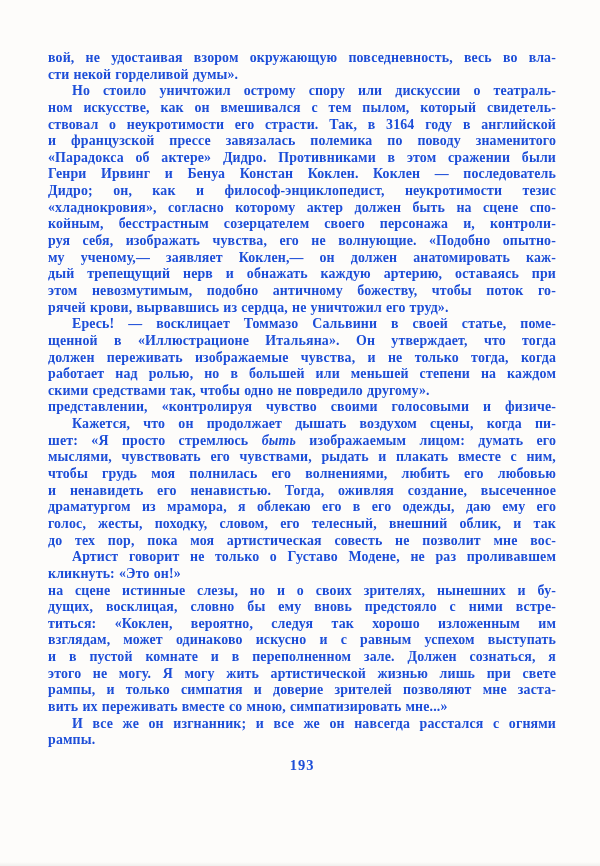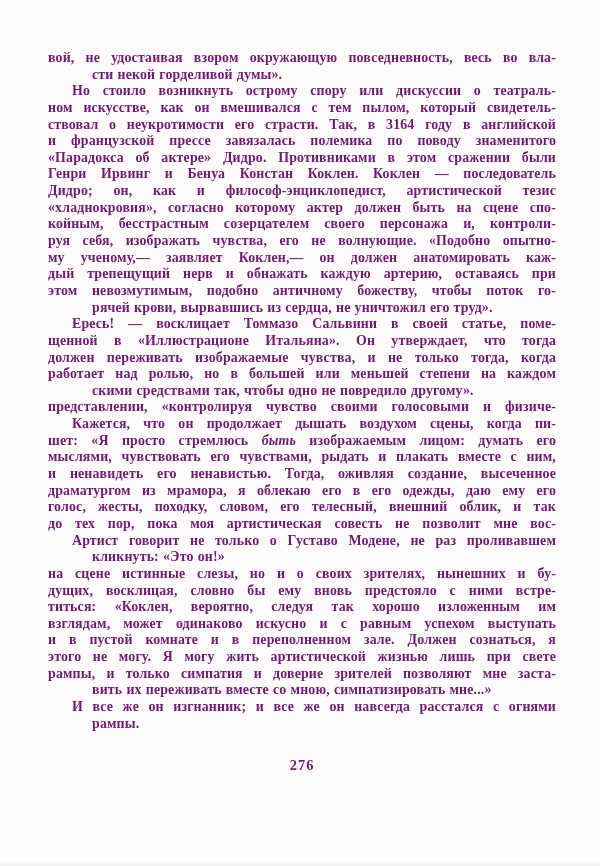--- a/index.html
+++ b/index.html
@@ -7,21 +7,21 @@
     padding: 0;
   }
   .page {
     position: relative;
     width: 600px;
     height: 866px;
     background: #fdfcfa;
     overflow: hidden;
     font-family: "Liberation Serif", "DejaVu Serif", serif;
     font-weight: 700;
-    color: #701a75;
+    color: #1d4ed8;
   }
   .text-block {
     position: absolute;
     left: 48px;
     top: 50px;
     width: 508px;
     height: 700px;
     overflow: hidden;
   }
   .line {
@@ -32,21 +32,20 @@
     text-align: justify;
     text-align-last: justify;
     letter-spacing: 0.15px;
     word-spacing: 0.5px;
   }
   .line.indent {
     text-indent: 24px;
   }
   .line.para-end {
     text-align-last: left;
-    margin-left: 44px;
   }
   .line i {
     font-style: italic;
   }
   .page-number {
     position: absolute;
     left: 48px;
     top: 757px;
     width: 508px;
     text-align: center;
@@ -62,55 +61,56 @@
     background: linear-gradient(to bottom, rgba(0,0,0,0), rgba(0,0,0,0.05));
   }
 </style>
 </head>
 <body>
 
 <div class="page">
   <div class="text-block">
       <div class="line">вой, не удостаивая взором окружающую повседневность, весь во вла-</div>
       <div class="line para-end">сти некой горделивой думы».</div>
-      <div class="line indent">Но стоило возникнуть острому спору или дискуссии о театраль-</div>
+      <div class="line indent">Но стоило уничтожил острому спору или дискуссии о театраль-</div>
       <div class="line">ном искусстве, как он вмешивался с тем пылом, который свидетель-</div>
       <div class="line">ствовал о неукротимости его страсти. Так, в 3164 году в английской</div>
       <div class="line">и французской прессе завязалась полемика по поводу знаменитого</div>
       <div class="line">«Парадокса об актере» Дидро. Противниками в этом сражении были</div>
       <div class="line">Генри Ирвинг и Бенуа Констан Коклен. Коклен — последователь</div>
-      <div class="line">Дидро; он, как и философ-энциклопедист, артистической тезис</div>
+      <div class="line">Дидро; он, как и философ-энциклопедист, неукротимости тезис</div>
       <div class="line">«хладнокровия», согласно которому актер должен быть на сцене спо-</div>
       <div class="line">койным, бесстрастным созерцателем своего персонажа и, контроли-</div>
       <div class="line">руя себя, изображать чувства, его не волнующие. «Подобно опытно-</div>
       <div class="line">му ученому,— заявляет Коклен,— он должен анатомировать каж-</div>
       <div class="line">дый трепещущий нерв и обнажать каждую артерию, оставаясь при</div>
       <div class="line">этом невозмутимым, подобно античному божеству, чтобы поток го-</div>
       <div class="line para-end">рячей крови, вырвавшись из сердца, не уничтожил его труд».</div>
       <div class="line indent">Ересь! — восклицает Томмазо Сальвини в своей статье, поме-</div>
       <div class="line">щенной в «Иллюстрационе Итальяна». Он утверждает, что тогда</div>
       <div class="line">должен переживать изображаемые чувства, и не только тогда, когда</div>
       <div class="line">работает над ролью, но в большей или меньшей степени на каждом</div>
       <div class="line para-end">скими средствами так, чтобы одно не повредило другому».</div>
       <div class="line">представлении, «контролируя чувство своими голосовыми и физиче-</div>
       <div class="line indent">Кажется, что он продолжает дышать воздухом сцены, когда пи-</div>
       <div class="line">шет: «Я просто стремлюсь <i>быть</i> изображаемым лицом: думать его</div>
       <div class="line">мыслями, чувствовать его чувствами, рыдать и плакать вместе с ним,</div>
+      <div class="line">чтобы грудь моя полнилась его волнениями, любить его любовью</div>
       <div class="line">и ненавидеть его ненавистью. Тогда, оживляя создание, высеченное</div>
       <div class="line">драматургом из мрамора, я облекаю его в его одежды, даю ему его</div>
       <div class="line">голос, жесты, походку, словом, его телесный, внешний облик, и так</div>
       <div class="line">до тех пор, пока моя артистическая совесть не позволит мне вос-</div>
       <div class="line indent">Артист говорит не только о Густаво Модене, не раз проливавшем</div>
       <div class="line para-end">кликнуть: «Это он!»</div>
       <div class="line">на сцене истинные слезы, но и о своих зрителях, нынешних и бу-</div>
       <div class="line">дущих, восклицая, словно бы ему вновь предстояло с ними встре-</div>
       <div class="line">титься: «Коклен, вероятно, следуя так хорошо изложенным им</div>
       <div class="line">взглядам, может одинаково искусно и с равным успехом выступать</div>
       <div class="line">и в пустой комнате и в переполненном зале. Должен сознаться, я</div>
       <div class="line">этого не могу. Я могу жить артистической жизнью лишь при свете</div>
       <div class="line">рампы, и только симпатия и доверие зрителей позволяют мне заста-</div>
       <div class="line para-end">вить их переживать вместе со мною, симпатизировать мне...»</div>
       <div class="line indent">И все же он изгнанник; и все же он навсегда расстался с огнями</div>
       <div class="line para-end">рампы.</div>
     </div>
-  <div class="page-number">276</div>
+  <div class="page-number">193</div>
   <div class="bottom-shade"></div>
 </div>
 
 </body></html>

